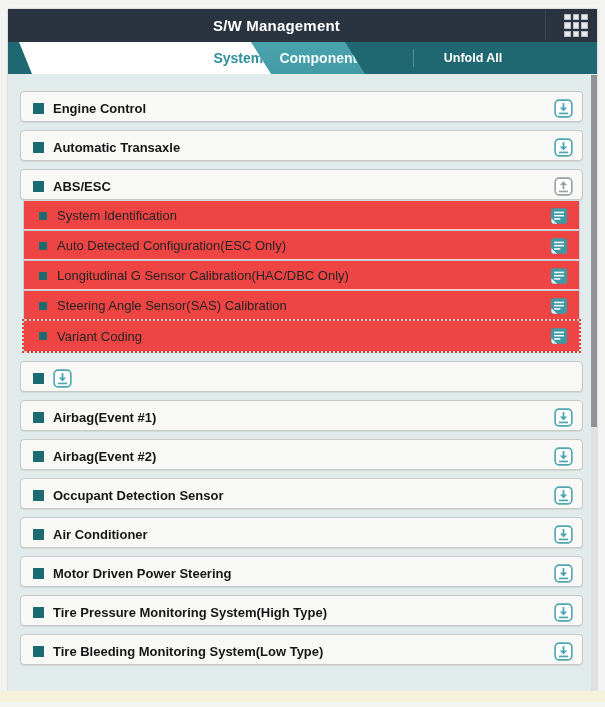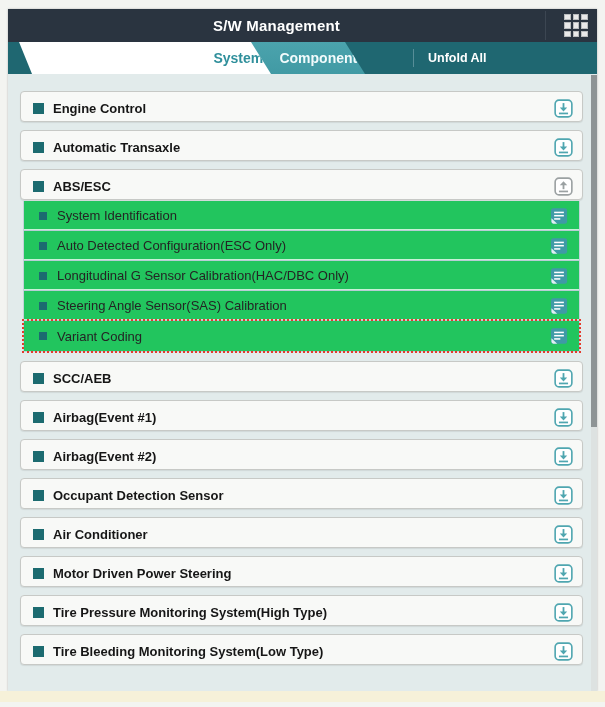--- a/index.html
+++ b/index.html
@@ -49,41 +49,41 @@
     clip-path:polygon(0 0, calc(100% - 20px) 0, 100% 100%, 13px 100%);
   }
   .tab-components {
     left:217px; width:140px; z-index:1; color:#f2fbfc;
     background:linear-gradient(#4ba3ad,#419aa4);
     clip-path:polygon(0 0, calc(100% - 20px) 0, 100% 100%, 14px 100%);
   }
   .unfold-divider { position:absolute; left:405px; top:7px; height:18px; width:1px; background:#578e98; }
   .unfold-btn {
     position:absolute; left:420px; top:0; height:32px; width:90px;
-    display:flex; align-items:center; 
+    display:flex; align-items:center; justify-content:center;
     color:#ffffff; font-size:12.5px; font-weight:bold; cursor:pointer;
   }
 
   
   .list { padding:17px 14px 0 12px; }
   .card {
     height:31px; background:#f8f9f7; border:1px solid #c7c9c6; border-radius:4px;
     display:flex; align-items:center; padding:4px 9px 0 12px; margin-bottom:8px;
     box-shadow:0 1px 1px rgba(0,0,0,.08); cursor:pointer;
   }
   .card .bullet { width:11px; height:11px; background:#1c6b70; margin-right:9px; flex:0 0 auto; }
   .card .label { flex:1; font-size:13px; font-weight:bold; color:#161616; white-space:nowrap; overflow:hidden; }
   .expand-ic { width:19px; height:19px; flex:0 0 auto; }
   .expand-ic svg { display:block; width:19px; height:19px; }
   .card .ic-up { display:none; }
   .card.expanded { margin-bottom:0; }
   .card.expanded .ic-up { display:block; }
 
   
-  .subgroup { margin:1px 3px 9px 3px; background:#22c55e; border:1px solid #c2d3d9; border-top:none; }
+  .subgroup { margin:1px 3px 9px 3px; background:#ef4444; border:1px solid #c2d3d9; border-top:none; }
   .subrow {
     height:30px; display:flex; align-items:center; padding:0 11px 0 15px;
     border-bottom:1px solid #b7cdd4; box-shadow:inset 0 -1px 0 rgba(255,255,255,.75);
     cursor:pointer; position:relative;
   }
   .subrow:last-child { border-bottom:none; box-shadow:none; }
   .subrow .bullet { width:8px; height:8px; background:#1c6b70; margin-right:10px; flex:0 0 auto; }
   .subrow .label { flex:1; font-size:13px; color:#242424; white-space:nowrap; overflow:hidden; }
   .subrow.highlighted { outline:2px dotted #e43b2c; outline-offset:0px; z-index:3;align-items:center; }
   .memo-ic { width:18px; height:18px; flex:0 0 auto; }
@@ -240,21 +240,20 @@
         <rect x="4.6" y="5.2" width="10.8" height="1.7" fill="#ffffff"></rect>
         <rect x="4.6" y="8.8" width="10.8" height="1.7" fill="#ffffff"></rect>
         <rect x="4.6" y="12.4" width="6.8" height="1.7" fill="#ffffff"></rect>
         <path d="M1.6 12.6 L8 18.6 L3.6 18.6 A2.6 2.6 0 0 1 1.6 16.2 Z" fill="#dff0f2"></path>
       </svg>
     </span>
   </div>
 </div>
   <div class="card">
     <span class="bullet"></span>
-    <span class="label">SCC/AEB</span>
     <span class="expand-ic ic-down">
       <svg viewBox="0 0 20 20">
         <rect x="1.2" y="1.2" width="17.6" height="17.6" rx="4" fill="#ffffff" stroke="#4fa6b0" stroke-width="1.7"></rect>
         <rect x="9.05" y="4.3" width="1.9" height="5.2" fill="#4fa6b0"></rect>
         <path d="M6.1 8.9 L13.9 8.9 L10 13.1 Z" fill="#4fa6b0"></path>
         <rect x="5.2" y="14.3" width="9.6" height="1.8" fill="#4fa6b0"></rect>
       </svg>
     </span>
 
   </div>

